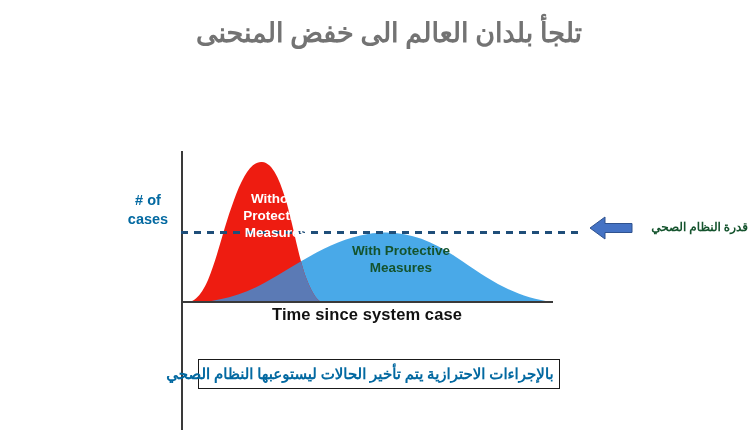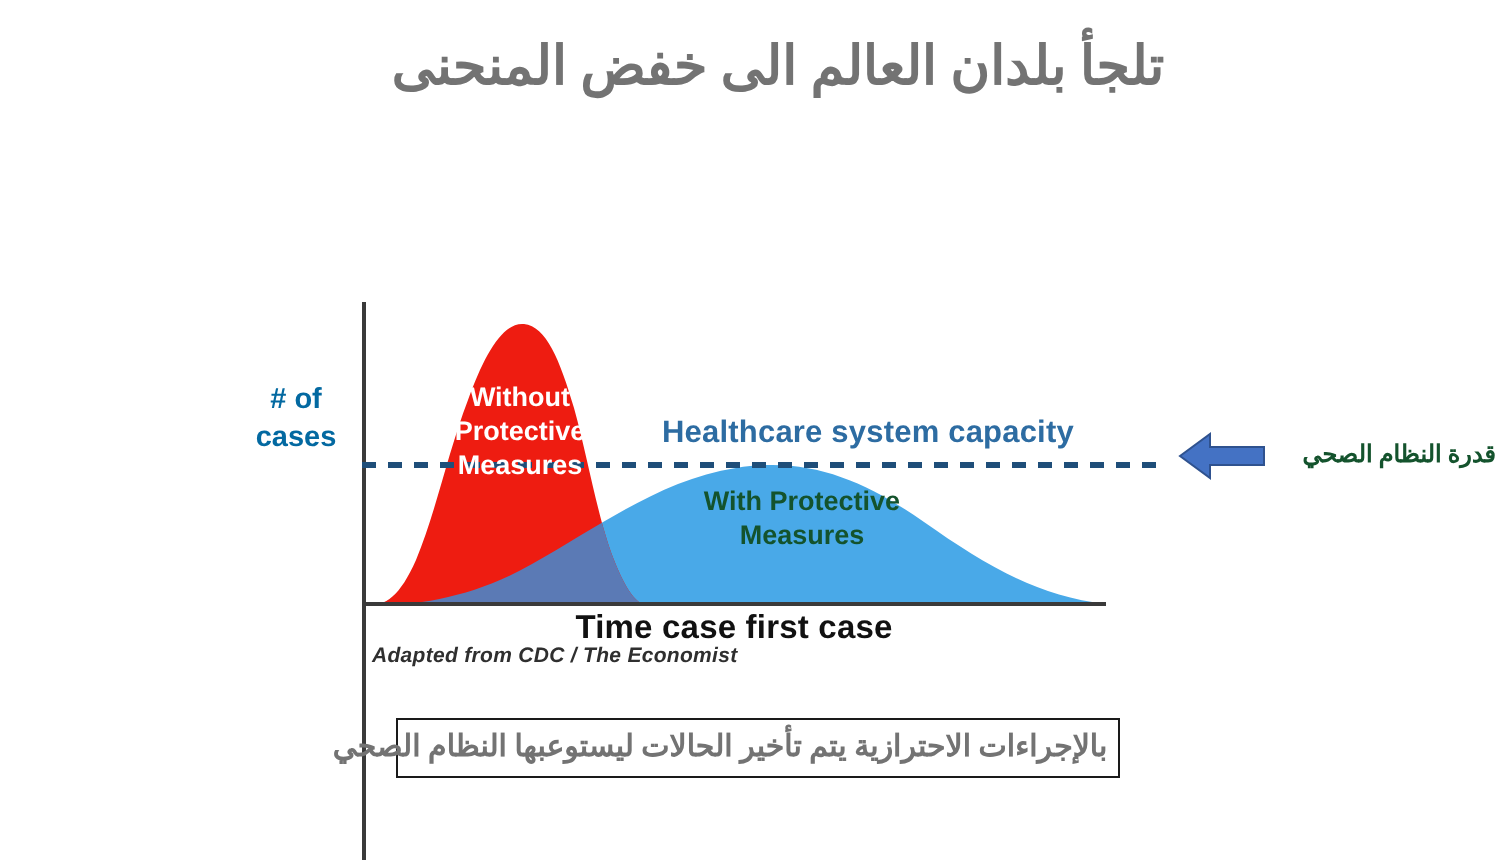--- a/index.html
+++ b/index.html
@@ -131,21 +131,21 @@
 
   
   .curve-label {
     position: absolute;
     text-align: center;
     font-weight: bold;
     line-height: 17px;
     white-space: nowrap;
   }
   #label-without {
-    left: 208px;
+    left: 224px;
     top: 60px;
     width: 104px;
     font-size: 13.5px;
     color: #ffffff;
   }
   #label-with {
     left: 337px;
     top: 112px;
     width: 128px;
     font-size: 13.5px;
@@ -190,21 +190,21 @@
     position: absolute;
     left: 150px;
     top: 363px;
     width: 420px;
     text-align: center;
     direction: rtl;
     font-family: "Liberation Serif", "DejaVu Serif", serif;
     font-weight: bold;
     font-size: 15px;
     line-height: 22px;
-    color: #737373;
+    color: #0369a1;
     white-space: nowrap;
   }
 </style>
 </head>
 <body>
 
 <div id="slide-title">تلجأ بلدان العالم الى خفض المنحنى</div>
 
 <div id="figure">
 
@@ -251,27 +251,25 @@
                C 404,98 432,110 462,131
                C 492,152 518,168 553,172
                L 553,173 Z" fill="#5b7ab5"></path>
     </g>
   </svg>
 
   <div id="y-axis"></div>
   <div id="x-axis"></div>
 
   <div id="capacity-line"></div>
-  <div id="capacity-label">Healthcare system capacity</div>
 
   <div id="y-axis-label">
     <span># of<br>cases</span>
   </div>
-  <div id="x-axis-label">Time case first case</div>
-  <div id="source-note">Adapted from CDC / The Economist</div>
+  <div id="x-axis-label">Time since system case</div>
 
   <div class="curve-label" id="label-without">Without<br>Protective<br>Measures</div>
   <div class="curve-label" id="label-with">With Protective<br>Measures</div>
 </div>
 
 <div id="capacity-arrow">
   <svg width="46" height="26" viewBox="0 0 46 26">
     <path d="M2,13 L17,2 L17,8.5 L44,8.5 L44,17.5 L17,17.5 L17,24 Z" fill="#4472c4" stroke="#2f528f" stroke-width="1"></path>
   </svg>
 </div>

